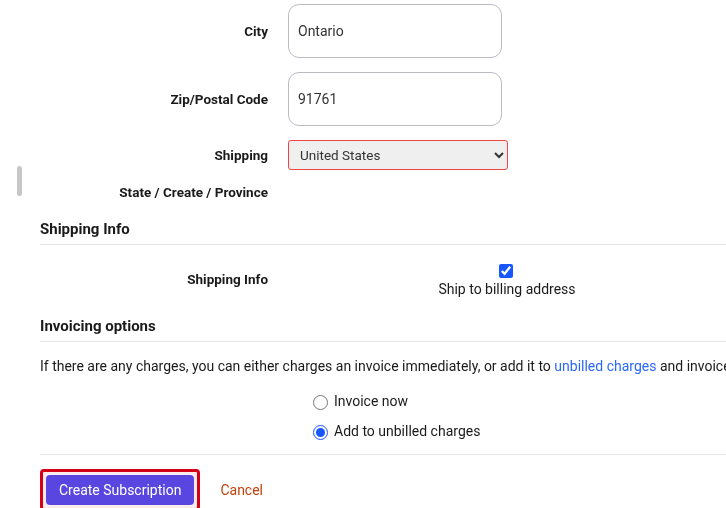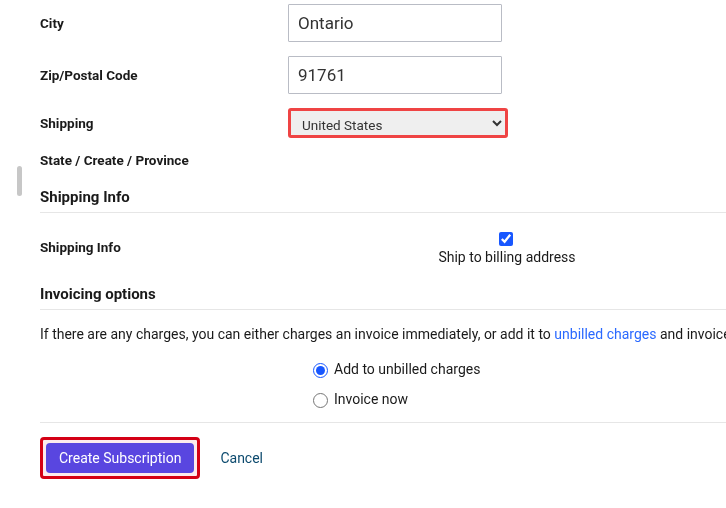--- a/index.html
+++ b/index.html
@@ -28,43 +28,43 @@
     background: #c7c7c7;
     border-radius: 3px;
   }
   .form-row {
     display: flex;
     align-items: center;
     margin-bottom: 14px;
   }
   .label-col {
     width: 248px;
-    text-align: left;
+    text-align: right;
     font-weight: 700;
     font-size: 13.5px;
     padding-right: 20px;
     color: #1a1a1a;
   }
   .field-col {
     flex: 1;
   }
   input[type=text].tf {
     width: 214px;
-    padding: 8px 9px;
+    padding: 18px 9px;
     border: 1px solid #b9bcc5;
-    border-radius: 1px;
-    font-size: 17px;
+    border-radius: 11px;
+    font-size: 14px;
     font-family: inherit;
     color: #333;
     background: #fff;
   }
   select.sel {
     width: 220px;
     padding: 5px 7px;
-    border: 3px solid #ef4444;
+    border: 1px solid #ef4444;
     border-radius: 3px;
     font-size: 13.5px;
     font-family: inherit;
     color: #333;
     background: #efefef;
     height: 30px;
   }
   h3.section-heading {
     font-size: 15px;
     font-weight: 700;
@@ -128,21 +128,21 @@
     background: #5946e0;
     color: #fff;
     border: none;
     border-radius: 4px;
     padding: 7px 13px;
     font-size: 14px;
     font-family: inherit;
     cursor: pointer;
   }
   a.cancel-link {
-    color: #0c4a6e;
+    color: #c2410c;
     text-decoration: none;
     font-size: 14px;
     margin-left: 20px;
   }
 </style>
 </head>
 <body>
 
 <div class="page">
   <div class="scroll-indicator"></div>
@@ -187,26 +187,26 @@
 
   <h3 class="section-heading">Invoicing options</h3>
   <hr class="sep">
 
   <p class="desc">
     <span>If there are any charges, you can either charges an invoice immediately, or add it to </span><a href="#">unbilled charges</a><span> and invoice</span>
   </p>
 
   <div class="radio-block">
     <label class="radio-row">
+      <input type="radio" name="invopt" style="">
+      <span>Invoice now</span>
+    </label>
+    <label class="radio-row">
       <input type="radio" name="invopt" checked="" style="">
       <span>Add to unbilled charges</span>
-    </label>
-    <label class="radio-row">
-      <input type="radio" name="invopt" style="">
-      <span>Invoice now</span>
     </label>
   </div>
 
   <hr class="actions-sep">
 
   <div class="actions">
     <span class="highlight-box">
       <button class="primary">Create Subscription</button>
     </span>
     <a href="#" class="cancel-link">Cancel</a>

